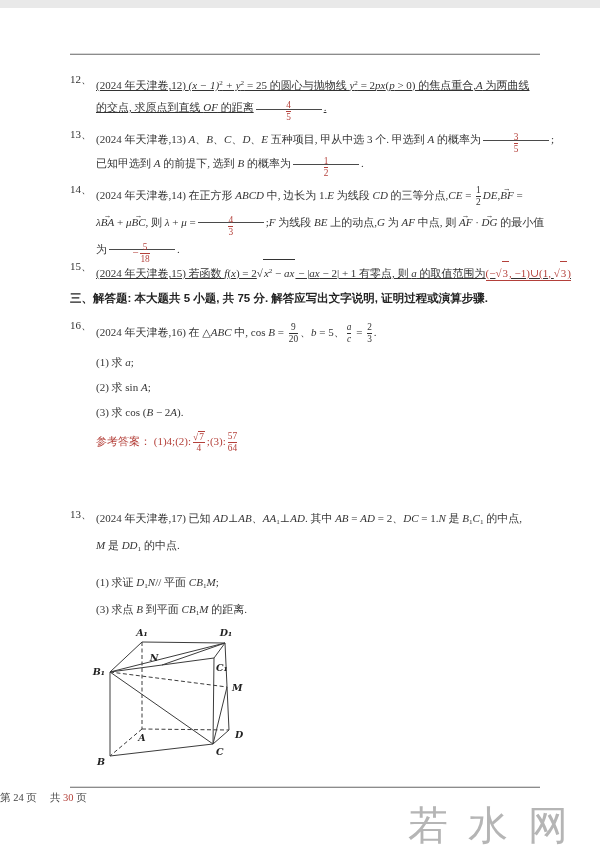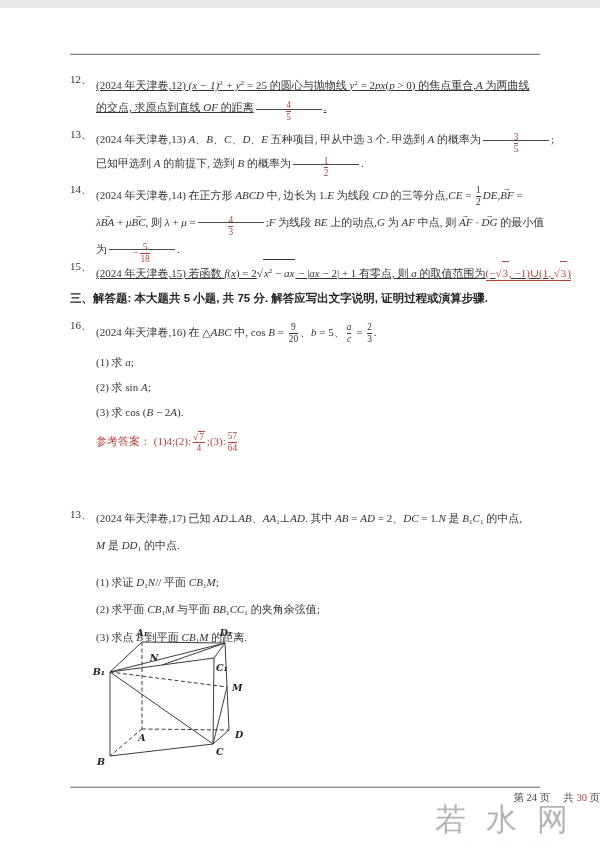--- a/index.html
+++ b/index.html
@@ -34,25 +34,25 @@
                 top:-0.85em;font-size:.7em;font-style:normal;}
   .t-blank{display:inline-block;min-width:66px;text-align:center;
            border-bottom:1px solid #4a4a4a;height:13px;vertical-align:baseline;margin:0 2px;}
   .t-blank .bl-in{position:relative;top:3px;display:inline-block;line-height:1;}
   
   .figure{position:absolute;left:85px;top:609px;width:210px;height:160px;font-weight:bold;}
   .figure svg{display:block;}
   .figure text{font-family:"DejaVu Serif","DejaVu Sans",serif;font-style:italic;
                font-size:9.5px;fill:#222;}
   
-  .footer-text{position:absolute;left:0;top:783px;width:600px;text-align:right;
+  .footer-text{position:absolute;left:0;top:783px;width:600px;text-align:left;
                font-size:10.5px;color:#444;}
   .watermark{position:absolute;right:12px;top:795px;text-align:center;
              font-family:"Liberation Sans","DejaVu Sans",sans-serif;}
-  .wm-main{font-size:31px;color:var(--watermark);letter-spacing:20px;line-height:1.1;
+  .wm-main{font-size:40px;color:var(--watermark);letter-spacing:20px;line-height:1.1;
            padding-left:10px;}
   .wm-sub{font-size:6px;color:#c6c6c6;letter-spacing:1px;word-spacing:14px;margin-top:2px;}
 </style>
 </head>
 <body>
 
 <div class="page">
 
   <div class="rule" style="top:46px"></div>
 
@@ -148,21 +148,20 @@
     </div>
   </div>
 
   <div class="q lh23" style="top:499px">
     <span class="qnum">13、</span>
     <div class="qbody">
       <div class="line">(2024 年天津卷,17) 已知 <span class="t-i">AD</span>⊥<span class="t-i">AB</span>、<span class="t-i">AA</span><span class="t-sub">1</span>⊥<span class="t-i">AD</span>. 其中 <span class="t-i">AB</span> = <span class="t-i">AD</span> = 2、<span class="t-i">DC</span> = 1.<span class="t-i">N</span> 是 <span class="t-i">B</span><span class="t-sub">1</span><span class="t-i">C</span><span class="t-sub">1</span> 的中点,</div>
       <div class="line"><span class="t-i">M</span> 是 <span class="t-i">DD</span><span class="t-sub">1</span> 的中点.</div>
       <div class="items" style="margin-top:9px">
         <div class="line" style="line-height:24px">(1) 求证 <span class="t-i">D</span><span class="t-sub">1</span><span class="t-i">N</span>// 平面 <span class="t-i">CB</span><span class="t-sub">1</span><span class="t-i">M</span>;</div>
-        <div class="line" style="line-height:24px">(2) 求平面 <span class="t-i">CB</span><span class="t-sub">1</span><span class="t-i">M</span> 与平面 <span class="t-i">BB</span><span class="t-sub">1</span><span class="t-i">CC</span><span class="t-sub">1</span> 的夹角余弦值;</div>
         <div class="line" style="line-height:24px">(3) 求点 <span class="t-i">B</span> 到平面 <span class="t-i">CB</span><span class="t-sub">1</span><span class="t-i">M</span> 的距离.</div>
       </div>
     </div>
   </div>
 
   <div class="figure">
     <svg width="210" height="160" viewBox="0 0 210 160">
       <g stroke="#3c3c3c" stroke-width="1" fill="none">
 
         <line x1="25" y1="55" x2="57" y2="25"></line>

